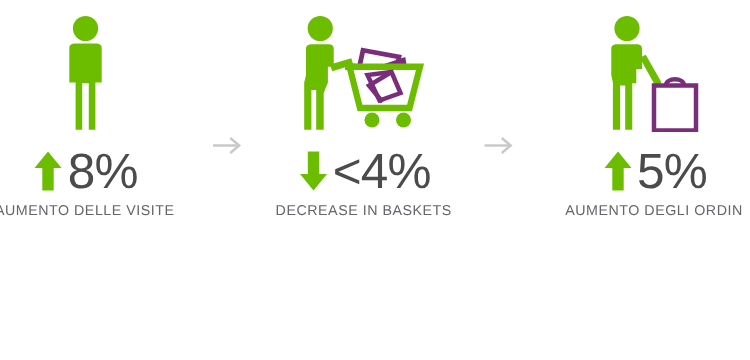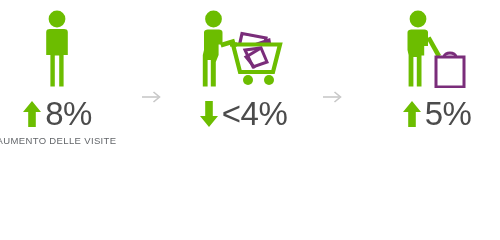--- a/index.html
+++ b/index.html
@@ -150,20 +150,21 @@
       </svg>
     </div>
     <div class="metric-row">
       <span class="trend-arrow">
         <svg width="20" height="30" viewBox="0 0 20 30" aria-hidden="true">
           <path d="M10 28 L19 17 L13.8 17 L13.8 2 L6.2 2 L6.2 17 L1 17 Z" fill="#6cbd00"></path>
         </svg>
       </span>
       <span class="metric-value">&lt;4%</span>
     </div>
+    <div class="caption">DECREASE IN BASKETS</div>
   </div>
 
   <div class="sep">
     <svg width="22" height="14" viewBox="0 0 22 14" aria-hidden="true">
       <path d="M1 7 L17.5 7" stroke="#c8c8c8" stroke-width="1.6" fill="none"></path>
       <path d="M12.5 2 L18.5 7 L12.5 12" stroke="#c8c8c8" stroke-width="1.6" fill="none" stroke-linecap="butt" stroke-linejoin="miter"></path>
     </svg>
   </div>
 
   <div class="stat-block block-3">
@@ -183,15 +184,16 @@
       </svg>
     </div>
     <div class="metric-row">
       <span class="trend-arrow">
         <svg width="20" height="30" viewBox="0 0 20 30" aria-hidden="true">
           <path d="M10 2 L19 13 L13.8 13 L13.8 28 L6.2 28 L6.2 13 L1 13 Z" fill="#6cbd00"></path>
         </svg>
       </span>
       <span class="metric-value">5%</span>
     </div>
+    <div class="caption">AUMENTO DEGLI ORDIN</div>
   </div>
 
 </div>
 
 </body></html>

